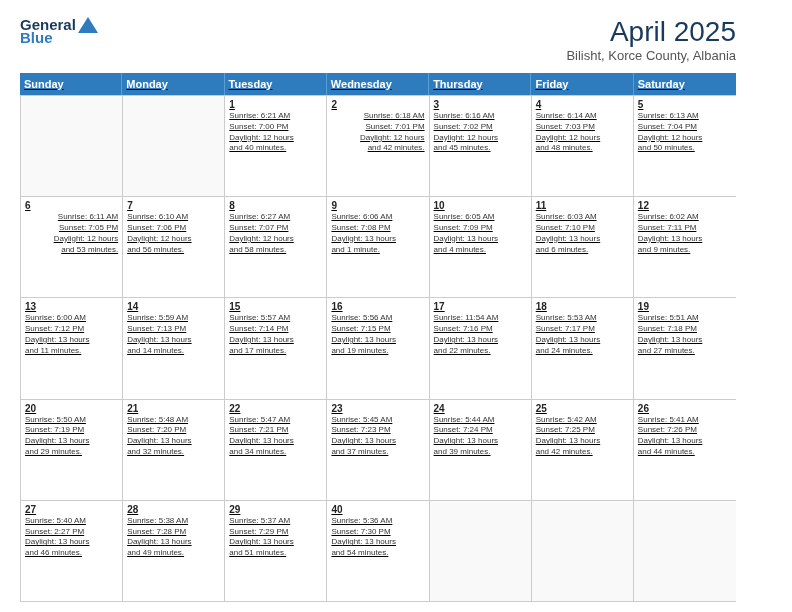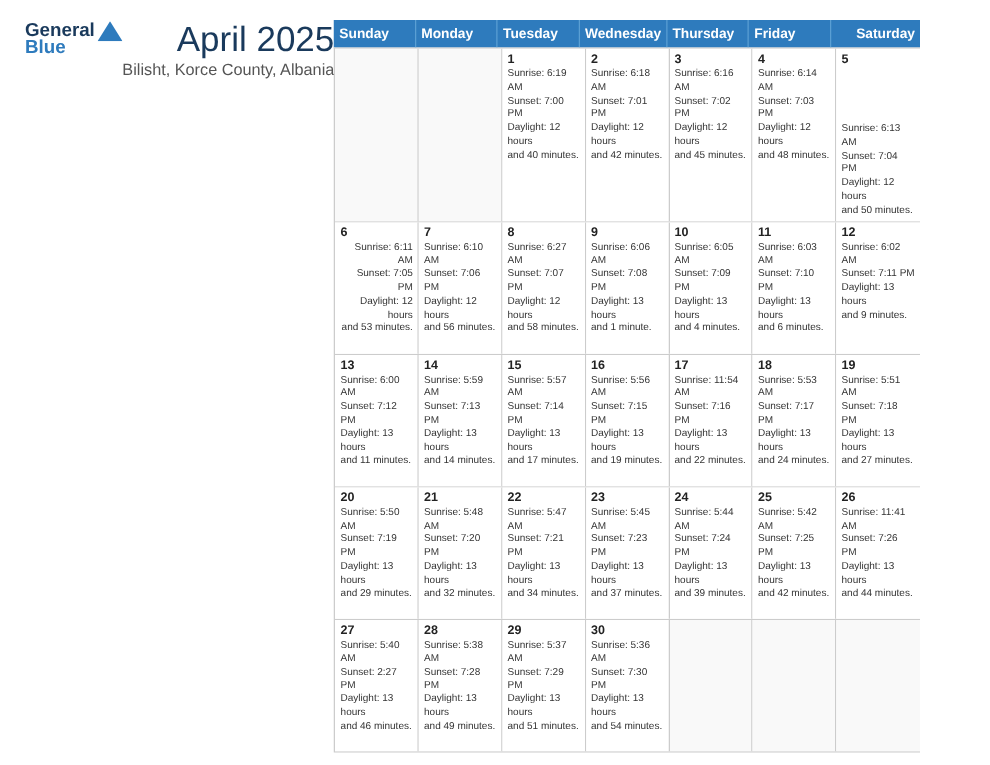--- a/index.html
+++ b/index.html
@@ -8,21 +8,21 @@
       background: #fff;
       width: 792px;
       height: 612px;
       overflow: hidden;
     }
     .page {
       width: 756px;
       height: 612px;
       padding: 16px 20px 10px 20px;
       display: flex;
-      flex-direction: row;
+      flex-direction: column;
     }
     .header {
       display: flex;
       justify-content: space-between;
       align-items: flex-start;
       margin-bottom: 10px;
     }
     .logo {
       display: flex;
       flex-direction: column;
@@ -41,35 +41,36 @@
       font-weight: normal;
     }
     .location-title {
       font-size: 13px;
       color: #555;
     }
     .calendar {
       flex: 1;
       display: flex;
       flex-direction: column;
+      text-decoration: underline;
     }
     .cal-header-row {
       display: grid;
       grid-template-columns: repeat(7, 1fr);
       background: #2e7bbd;
     }
     .cal-header-cell {
       color: #fff;
       font-size: 11px;
       font-weight: bold;
       padding: 5px 4px;
       text-align: left;
       border-right: 1px solid #5a9fd4;
     }
-    .cal-header-cell:last-child { border-right: none; margin-left: 16px; }
+    .cal-header-cell:last-child { border-right: none; }
     .cal-body {
       display: flex;
       flex-direction: column;
       flex: 1;
       border-left: 1px solid #ccc;
       border-top: 1px solid #ccc;
     }
     .cal-row {
       display: grid;
       grid-template-columns: repeat(7, 1fr);
@@ -128,49 +129,49 @@
         <div class="cal-header-cell">Thursday</div>
         <div class="cal-header-cell">Friday</div>
         <div class="cal-header-cell">Saturday</div>
       </div>
     <div class="cal-body">
     <div class="cal-row">
           <div class="cal-cell empty"></div>
           <div class="cal-cell empty"></div>
           <div class="cal-cell">
             <div class="day-num">1</div>
-            <div class="cell-text" style="white-space: pre-line;">Sunrise: 6:19 AM
+            <div class="cell-text" style="white-space: pre-line;">Sunrise: 6:21 AM
 Sunset: 7:00 PM
 Daylight: 12 hours
 and 40 minutes.</div>
           </div>
           <div class="cal-cell">
             <div class="day-num">2</div>
-            <div class="cell-text" style="white-space: pre-line;">Sunrise: 6:18 AM
+            <div class="cell-text" style="white-space: pre-line; text-align: right;">Sunrise: 6:18 AM
 Sunset: 7:01 PM
 Daylight: 12 hours
 and 42 minutes.</div>
           </div>
           <div class="cal-cell">
             <div class="day-num">3</div>
             <div class="cell-text" style="white-space: pre-line;">Sunrise: 6:16 AM
 Sunset: 7:02 PM
 Daylight: 12 hours
 and 45 minutes.</div>
           </div>
           <div class="cal-cell">
             <div class="day-num">4</div>
             <div class="cell-text" style="white-space: pre-line;">Sunrise: 6:14 AM
 Sunset: 7:03 PM
 Daylight: 12 hours
 and 48 minutes.</div>
           </div>
           <div class="cal-cell">
             <div class="day-num">5</div>
-            <div class="cell-text" style="white-space: pre-line; margin-top: 44px;">Sunrise: 6:13 AM
+            <div class="cell-text" style="white-space: pre-line;">Sunrise: 6:13 AM
 Sunset: 7:04 PM
 Daylight: 12 hours
 and 50 minutes.</div>
           </div>
         </div>
         <div class="cal-row">
           <div class="cal-cell">
             <div class="day-num">6</div>
             <div class="cell-text" style="white-space: pre-line; text-align: right;">Sunrise: 6:11 AM
 Sunset: 7:05 PM
@@ -309,21 +310,21 @@
           </div>
           <div class="cal-cell">
             <div class="day-num">25</div>
             <div class="cell-text" style="white-space: pre-line;">Sunrise: 5:42 AM
 Sunset: 7:25 PM
 Daylight: 13 hours
 and 42 minutes.</div>
           </div>
           <div class="cal-cell">
             <div class="day-num">26</div>
-            <div class="cell-text" style="white-space: pre-line;">Sunrise: 11:41 AM
+            <div class="cell-text" style="white-space: pre-line;">Sunrise: 5:41 AM
 Sunset: 7:26 PM
 Daylight: 13 hours
 and 44 minutes.</div>
           </div>
         </div>
         <div class="cal-row">
           <div class="cal-cell">
             <div class="day-num">27</div>
             <div class="cell-text" style="white-space: pre-line;">Sunrise: 5:40 AM
 Sunset: 2:27 PM
@@ -338,21 +339,21 @@
 and 49 minutes.</div>
           </div>
           <div class="cal-cell">
             <div class="day-num">29</div>
             <div class="cell-text" style="white-space: pre-line;">Sunrise: 5:37 AM
 Sunset: 7:29 PM
 Daylight: 13 hours
 and 51 minutes.</div>
           </div>
           <div class="cal-cell">
-            <div class="day-num">30</div>
+            <div class="day-num">40</div>
             <div class="cell-text" style="white-space: pre-line;">Sunrise: 5:36 AM
 Sunset: 7:30 PM
 Daylight: 13 hours
 and 54 minutes.</div>
           </div>
           <div class="cal-cell empty"></div>
           <div class="cal-cell empty"></div>
           <div class="cal-cell empty"></div>
         </div>
       </div>

